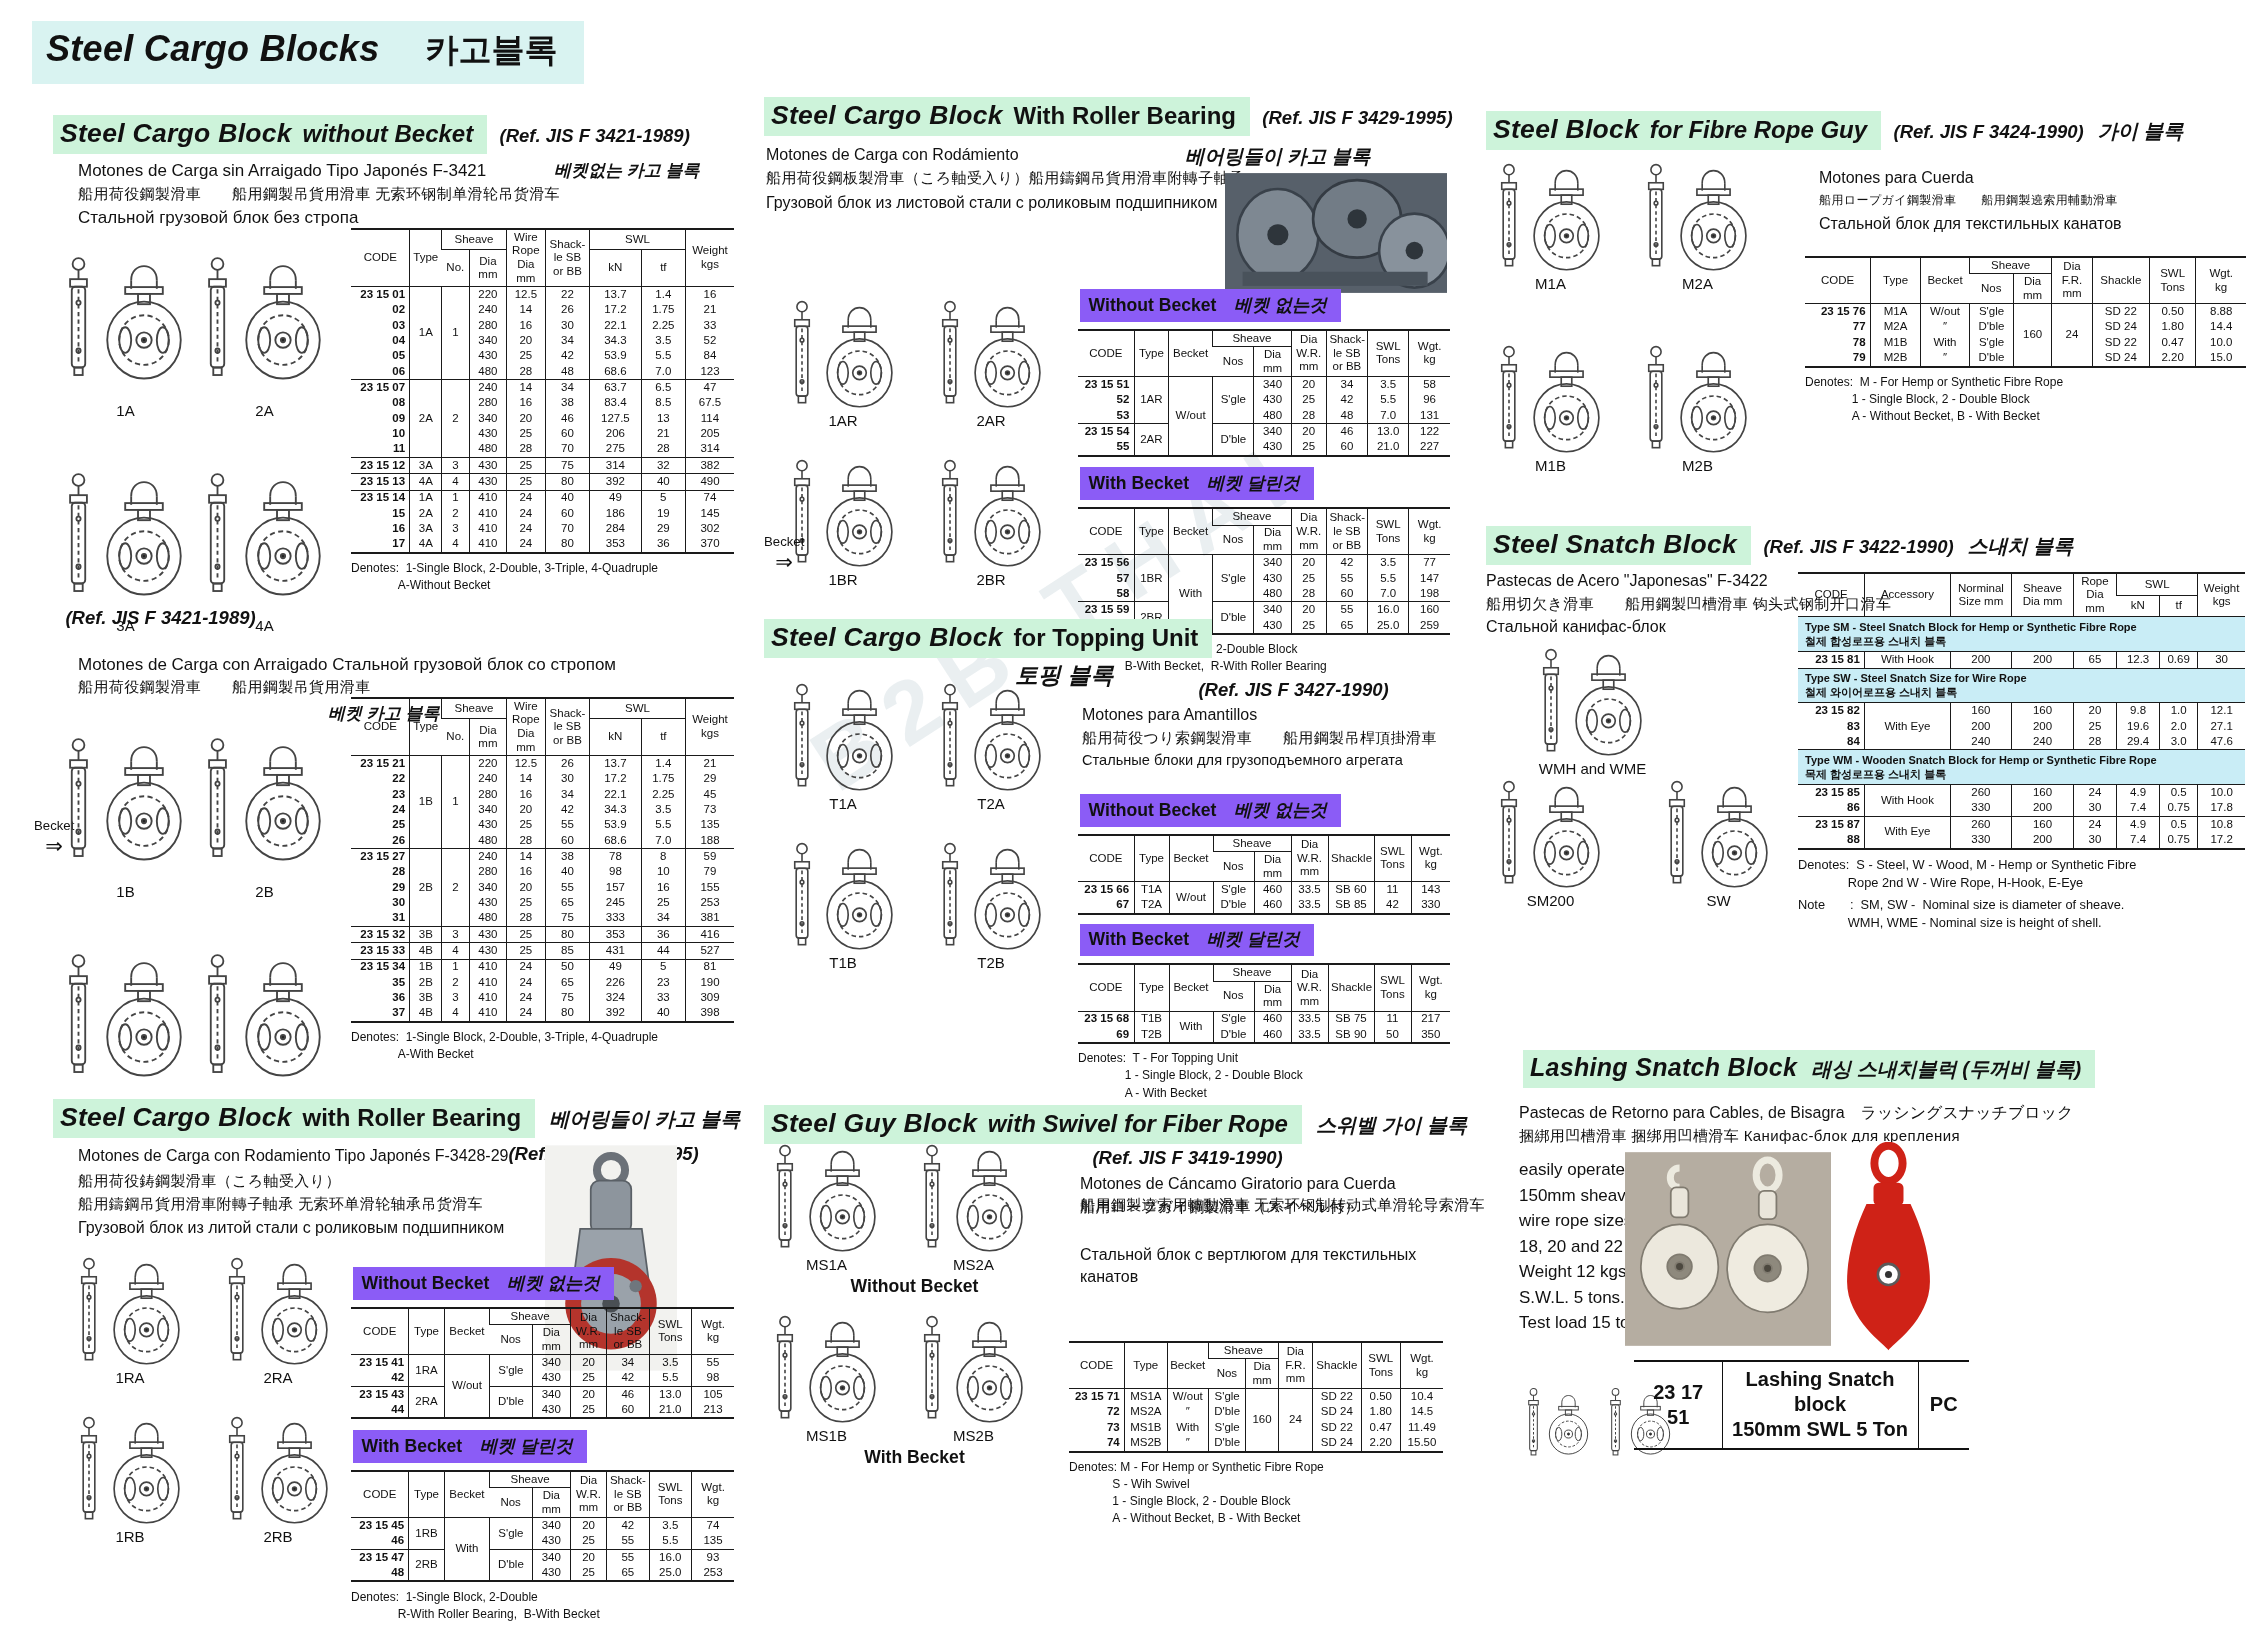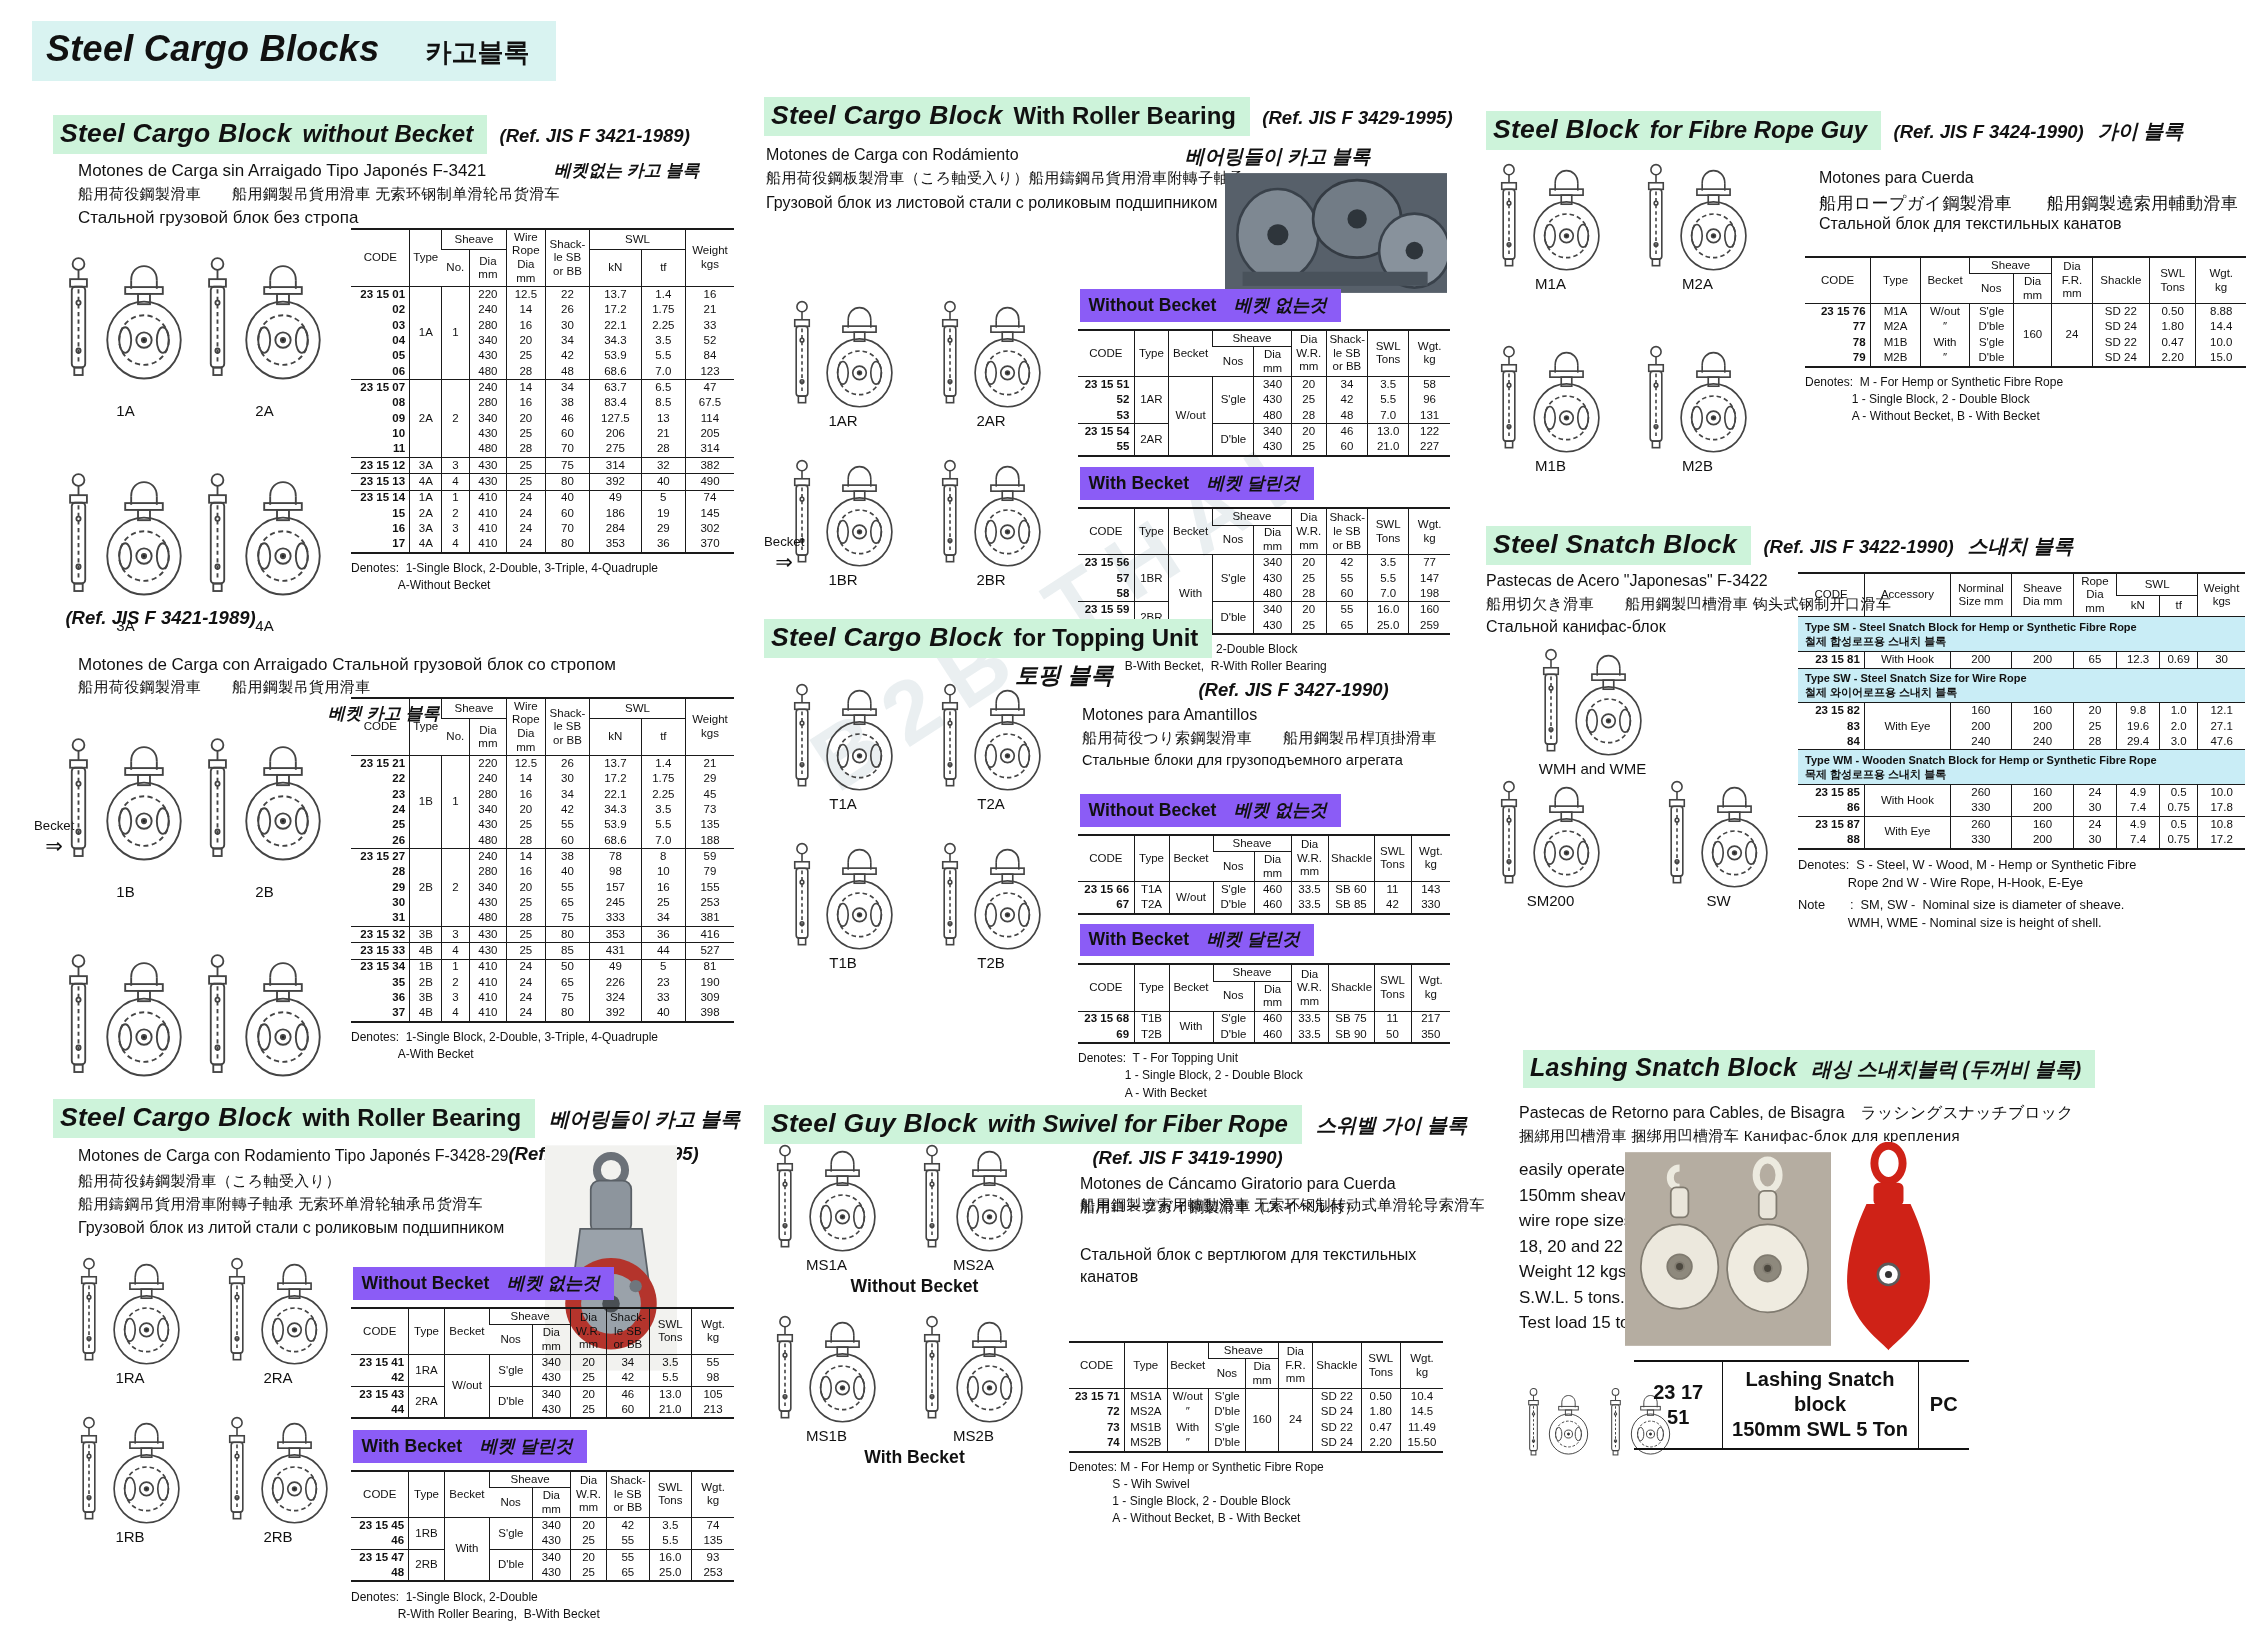--- a/index.html
+++ b/index.html
@@ -8,21 +8,21 @@
   
   .sechead{position:absolute;white-space:nowrap;display:flex;align-items:baseline}
   .hl{background:#cdf3da;padding:2.6px 14px 5.3px 7px;display:inline-block}
   .tm{font-style:italic;font-weight:bold;font-size:26.5px;letter-spacing:0.3px}
   .ts{font-weight:bold;font-size:24px;margin-left:10.6px}
   .ts.it{font-style:italic}
   .ref{font-style:italic;font-weight:bold;font-size:18.5px;margin-left:12.4px}
   .krt{font-style:italic;font-weight:bold;font-size:20px;margin-left:14px}
   .pagetitle .hl{background:#d9f3f1;padding:7px 26.5px 10.6px 14px}
   .pagetitle .tm{font-size:36px}
-  .pagetitle .krt{font-style:normal;font-size:26px;margin-left:46px}
+  .pagetitle .krt{font-style:normal;font-size:33px;margin-left:46px}
   .ln{position:absolute;font-size:17px;white-space:nowrap}
   .cjkln{font-size:15px;letter-spacing:0.4px}
   .smln{font-size:16px}
   
   .dt{border-collapse:collapse;table-layout:fixed;border-top:2.2px solid #1a1a1a;border-bottom:2.2px solid #1a1a1a;font-size:11.5px;line-height:1.18}
   .dt th,.dt td{border-left:0.9px solid #1a1a1a;padding:0.9px 2.6px;text-align:center;vertical-align:middle;white-space:pre-line;font-weight:normal}
   .dt th:first-child,.dt td:first-child{border-left:none}
   .dt thead{border-bottom:1.4px solid #1a1a1a}
   .dt th.cs{border-bottom:0.9px solid #1a1a1a}
   .dt td:first-child{text-align:right;padding-right:4.4px;font-weight:bold}
@@ -1289,21 +1289,21 @@
         </svg><svg class="sv" viewBox="0 0 110 150">
           <use href="#fig-side"></use>
         </svg><div class="figlbl">M1B</div></div>
       <div class="figitem"><svg class="fv" viewBox="0 0 44 150">
           <use href="#fig-front"></use>
         </svg><svg class="sv" viewBox="0 0 110 150">
           <use href="#fig-side"></use>
         </svg><div class="figlbl">M2B</div></div>
     </div>
   <div class="ln smln" style="left:1819px;top:169px">Motones para Cuerda</div>
-  <div class="ln cjkln" style="left:1819px;top:192px;font-size:17px">船用ロープガイ鋼製滑車　　船用鋼製遶索用輔動滑車</div>
+  <div class="ln cjkln" style="left:1819px;top:192px;font-size:12px">船用ロープガイ鋼製滑車　　船用鋼製遶索用輔動滑車</div>
   <div class="ln smln" style="left:1819px;top:215px">Стальной блок для текстильных канатов</div>
   <div class="abs" style="left:1805px;top:256px;width:441px">
     <table class="dt" style="width:441px">
         <colgroup>
           <col style="width: 55px;">
           <col style="width: 42px;">
           <col style="width: 41px;">
           <col style="width: 37px;">
           <col style="width: 32px;">
           <col style="width: 34px;">

